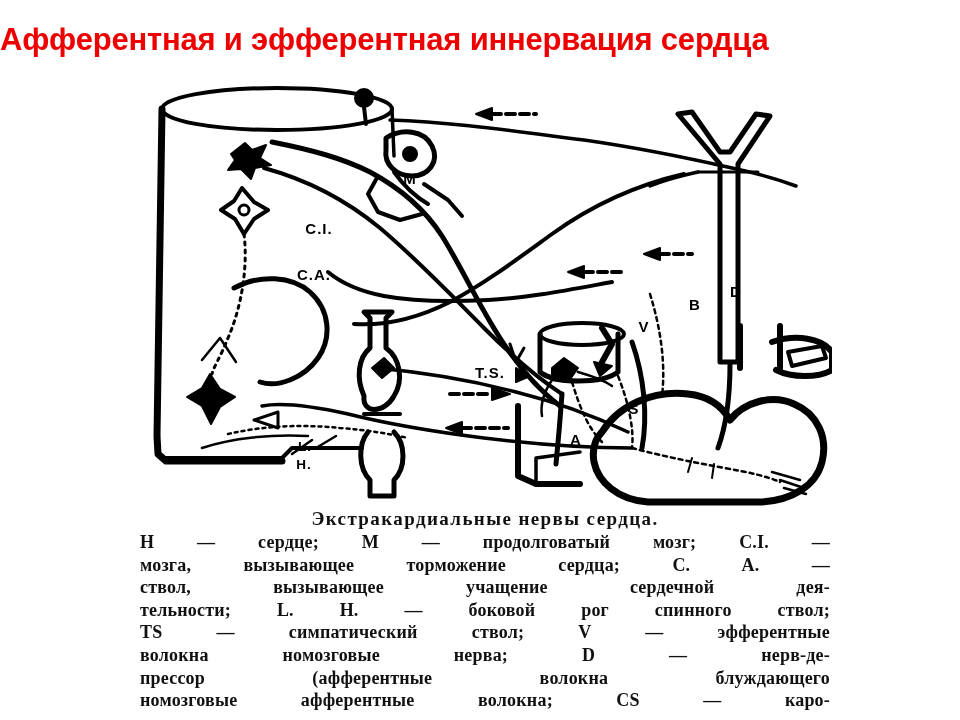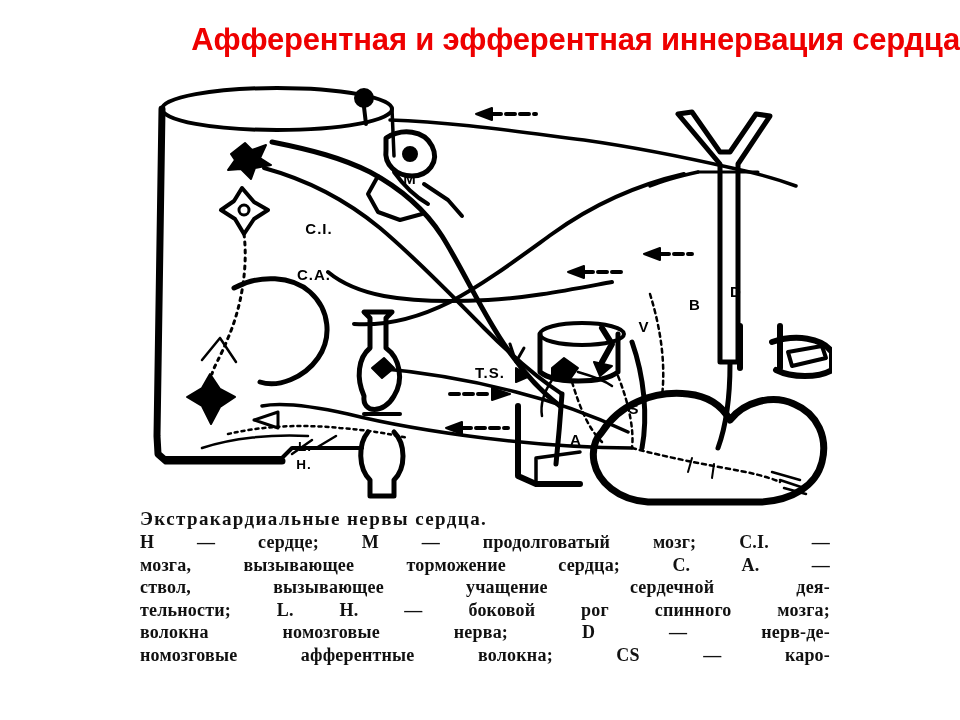--- a/index.html
+++ b/index.html
@@ -22,21 +22,21 @@
     height: 720px;
     background: #ffffff;
   }
 
   
   #title {
     position: absolute;
     left: 0;
     top: 22px;
     width: 960px;
-    text-align: right;
+    text-align: left;
     font-family: "Liberation Sans", sans-serif;
     font-weight: bold;
     font-size: 31px;
     letter-spacing: -0.2px;
     color: #ee0000;
     white-space: nowrap;
   }
 
   
   #figure-wrap {
@@ -65,21 +65,21 @@
     position: absolute;
     left: 140px;
     top: 508px;
     width: 690px;
   }
   #caption-title {
     font-family: "Liberation Serif", serif;
     font-weight: bold;
     font-size: 19px;
     color: #111111;
-    text-align: left;
+    text-align: center;
     letter-spacing: 1.4px;
     margin-bottom: 1px;
     white-space: nowrap;
   }
   .caption-line {
     font-family: "Liberation Serif", serif;
     font-weight: bold;
     font-size: 18px;
     color: #111111;
     line-height: 22.6px;
@@ -274,19 +274,21 @@
       </g>
     </svg>
   </div>
 
   <div id="caption">
     <div id="caption-title">Экстракардиальные нервы сердца.</div>
 
     <div class="caption-line j">H — сердце; M — продолговатый мозг; C.I. —</div>
     <div class="caption-line j">мозга, вызывающее торможение сердца; C. A. —</div>
     <div class="caption-line j">ствол, вызывающее учащение сердечной дея-</div>
-    <div class="caption-line j">тельности; L. H. — боковой рог спинного мозга;</div>
+    <div class="caption-line j">тельности; L. H. — боковой рог спинного ствол;</div>
+    <div class="caption-line j">TS — симпатический ствол; V — эфферентные</div>
     <div class="caption-line j">волокна номозговые нерва; D — нерв-де-</div>
+    <div class="caption-line j">прессор (афферентные волокна блуждающего</div>
     <div class="caption-line j">номозговые афферентные волокна; CS — каро-</div>
 
   </div>
 
 </div>
 
 </body></html>

